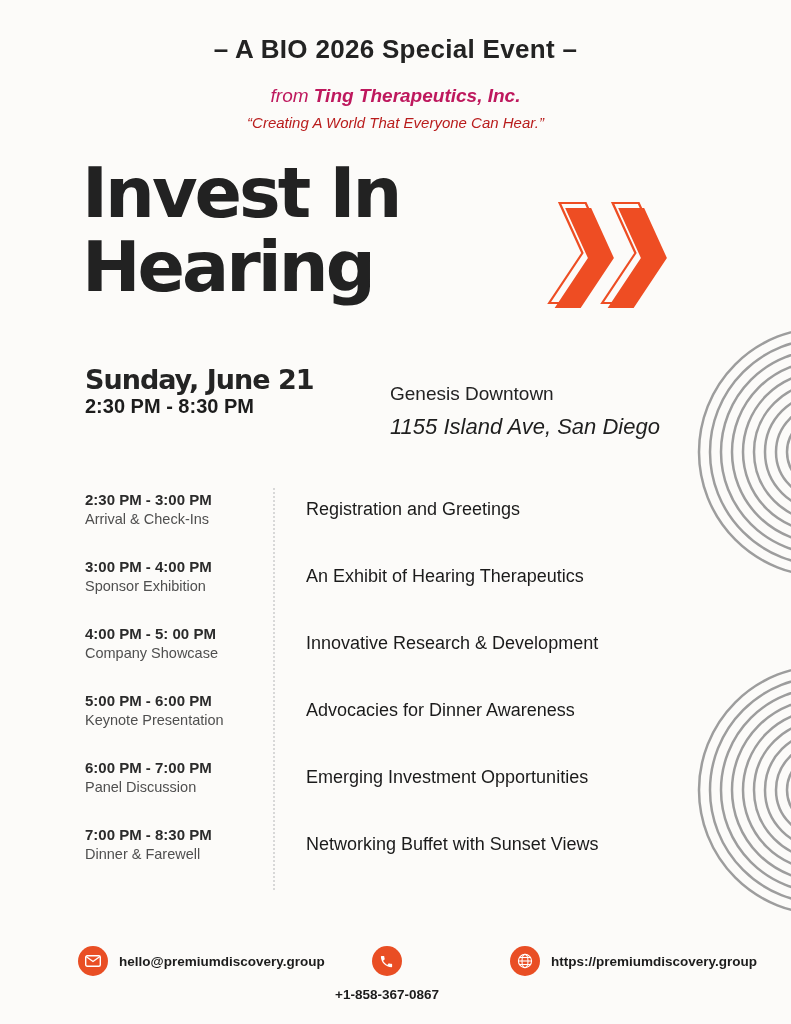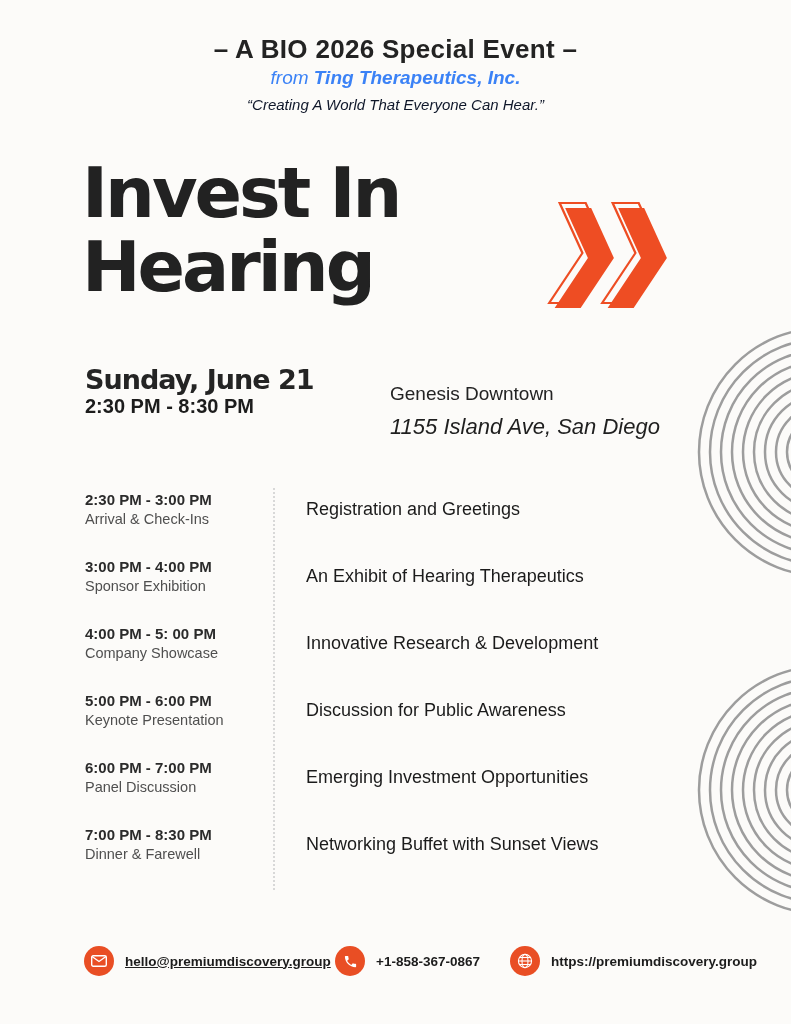--- a/index.html
+++ b/index.html
@@ -4,23 +4,23 @@
 <style>
   html,body{margin:0;padding:0;background:#e9e9e9;}
   .page{
     position:relative;width:791px;height:1024px;margin:0 auto;
     background:#fcfbf9;overflow:hidden;color:#1e1e1e;
     font-family:"Liberation Sans",sans-serif;
   }
   
   .header{position:absolute;top:34px;left:0;right:0;text-align:center;}
   .eyebrow{font-size:26px;font-weight:bold;letter-spacing:.3px;color:#232323;}
-  .from-line{font-size:19px;font-style:italic;margin-top:2px;color:#3b82f6;}
+  .from-line{font-size:19px;font-style:italic;margin-top:20px;color:#be185d;}
   .from-line .company{font-weight:bold;}
-  .tagline{font-size:15px;font-style:italic;margin-top:7px;color:#0f172a;}
+  .tagline{font-size:15px;font-style:italic;margin-top:7px;color:#b91c1c;}
   
   .big-title{
     position:absolute;left:82px;top:156px;
     font-family:"DejaVu Sans",sans-serif;font-weight:bold;
     font-size:70px;line-height:1.06;letter-spacing:-3px;color:#222;
   }
   .chevrons{position:absolute;left:540px;top:200px;}
   
   .when{position:absolute;left:85px;top:364px;}
   .date{font-family:"DejaVu Sans",sans-serif;font-weight:bold;font-size:27px;letter-spacing:-1px;color:#242424;}
@@ -31,22 +31,22 @@
   
   .schedule{position:absolute;left:85px;top:490px;width:620px;}
   .sched-divider{position:absolute;left:273px;top:488px;height:402px;border-left:2px dotted #d8d8d8;}
   .row{display:flex;align-items:center;margin-bottom:29px;min-height:38px;}
   .row-left{width:187px;flex:none;}
   .row-time{font-size:15px;font-weight:bold;color:#2b2b2b;}
   .row-session{font-size:14.5px;color:#4f4f4f;margin-top:3px;}
   .row-desc{padding-left:34px;font-size:18px;color:#1b1b1b;}
   
   .footer-item{position:absolute;top:946px;display:flex;align-items:center;gap:11px;}
-  .fi-email{left:84px;text-decoration:underline;}
-  .fi-phone{left:335px;}
+  .fi-email{left:78px;}
+  .fi-phone{left:335px;flex-direction:column;}
   .fi-globe{left:510px;}
   .icon-circle{
     width:30px;height:30px;border-radius:50%;background:#e94e24;flex:none;
     display:flex;align-items:center;justify-content:center;
   }
   .contact-text{font-size:13.5px;font-weight:bold;color:#1c1c1c;}
   
   .rings{position:absolute;right:0;width:125px;height:266px;pointer-events:none;}
   .rings-top{top:322px;}
   .rings-bottom{top:660px;}
@@ -119,21 +119,21 @@
         <div class="row-session">Company Showcase</div>
       </div>
       <div class="row-desc">Innovative Research &amp; Development</div>
     </div>
 
     <div class="row">
       <div class="row-left">
         <div class="row-time">5:00 PM - 6:00 PM</div>
         <div class="row-session">Keynote Presentation</div>
       </div>
-      <div class="row-desc">Discussion for Public Awareness</div>
+      <div class="row-desc">Advocacies for Dinner Awareness</div>
     </div>
 
     <div class="row">
       <div class="row-left">
         <div class="row-time">6:00 PM - 7:00 PM</div>
         <div class="row-session">Panel Discussion</div>
       </div>
       <div class="row-desc">Emerging Investment Opportunities</div>
     </div>
 

